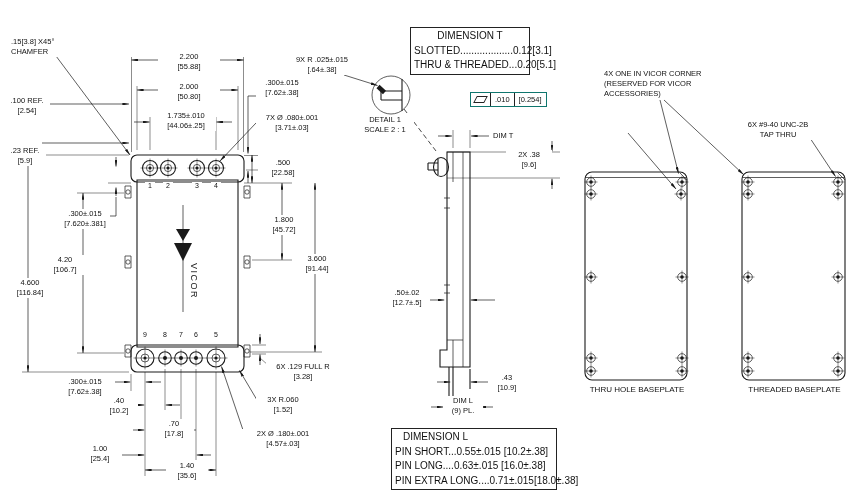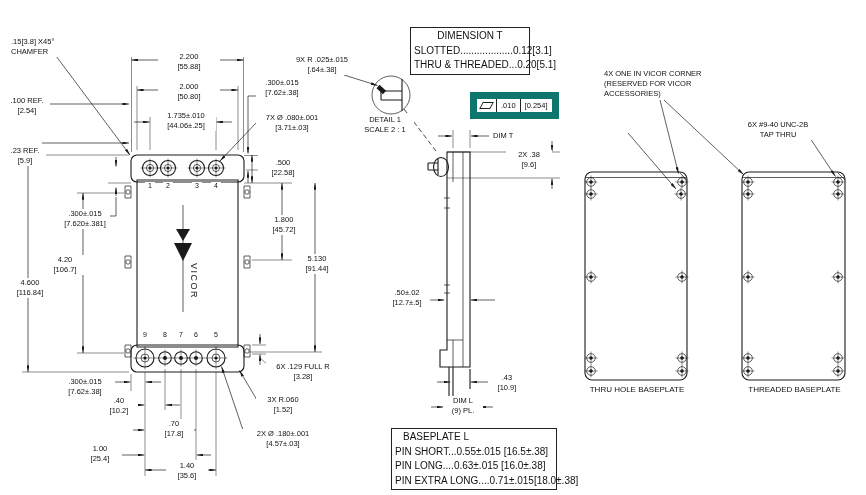--- a/index.html
+++ b/index.html
@@ -13,21 +13,21 @@
   .fl{fill:#1a1a1a;stroke:none;}
   .dash{stroke:#1a1a1a;stroke-width:.8;fill:none;stroke-dasharray:5 3;}
   .lbl{position:absolute;font-size:7.5px;line-height:1.3;color:#111;text-align:center;
        white-space:pre-line;background:#fff;padding:0 1px;}
   .ta-l{text-align:left;}
   .pin{position:absolute;width:10px;text-align:center;font-size:7px;line-height:1;
        color:#111;background:#fff;}
   .notebox{position:absolute;border:1px solid #222;background:#fff;font-size:10px;
        line-height:1.45;color:#111;padding:1px 3px;white-space:nowrap;}
   .notebox .t{text-align:center;}
-  .fcf{position:absolute;display:flex;align-items:stretch;border:7px solid #0f766e;height:13px;
+  .fcf{position:absolute;display:flex;align-items:stretch;border:1px solid #0f766e;height:13px;
        background:#fff;font-size:7.5px;line-height:13px;color:#111;}
   .fcf .cell{padding:0 4px;border-left:1px solid #222;}
   .fcf .cell:first-child{border-left:none;display:flex;align-items:center;}
   .para{width:9px;height:5px;border:1px solid #222;transform:skewX(-28deg);}
   .bp-lbl{font-size:8px;}
 </style>
 </head>
 <body>
 
 <div id="canvas">
@@ -220,21 +220,21 @@
 <div class="lbl" style="left:4px;top:146px;width:40px">.23  REF.
 [5.9]</div>
 <div class="lbl" style="left:60px;top:209px;width:48px">.300±.015
 [7.620±.381]</div>
 <div class="lbl" style="left:46px;top:255px;width:36px">4.20
 [106.7]</div>
 <div class="lbl" style="left:8px;top:278px;width:42px">4.600
 [116.84]</div>
 <div class="lbl" style="left:265px;top:215px;width:36px">1.800
 [45.72]</div>
-<div class="lbl" style="left:297px;top:254px;width:38px">5.130
+<div class="lbl" style="left:297px;top:254px;width:38px">3.600
 [91.44]</div>
 <div class="lbl" style="left:266px;top:362px;width:72px">6X  .129  FULL R
 [3.28]</div>
 <div class="lbl" style="left:58px;top:377px;width:52px">.300±.015
 [7.62±.38]</div>
 <div class="lbl" style="left:100px;top:396px;width:36px">.40
 [10.2]</div>
 <div class="lbl" style="left:154px;top:419px;width:38px">.70
 [17.8]</div>
 <div class="lbl" style="left:78px;top:444px;width:42px">1.00
@@ -276,22 +276,22 @@
 
 <div class="fcf" style="left:470px;top:92px">
   <div class="cell">
         <div class="para"></div>
       </div>
   <div class="cell">.010</div>
   <div class="cell">[0.254]</div>
 </div>
 
 <div class="notebox" style="left:391px;top:428px;width:158px">
-  <div style="padding-left:8px">BASEPLATE L</div>
-  <div>PIN SHORT...0.55±.015 [16.5±.38]</div>
+  <div style="padding-left:8px">DIMENSION L</div>
+  <div>PIN SHORT...0.55±.015 [10.2±.38]</div>
   <div>PIN LONG....0.63±.015 [16.0±.38]</div>
   <div>PIN EXTRA LONG....0.71±.015[18.0±.38]</div>
 </div>
 
 <div class="lbl ta-l" style="left:603px;top:69px;width:108px">4X ONE IN VICOR CORNER
 (RESERVED FOR VICOR
 ACCESSORIES)</div>
 <div class="lbl" style="left:742px;top:120px;width:70px">6X #9-40 UNC-2B
 TAP THRU</div>
 <div class="lbl bp-lbl" style="left:585px;top:385px;width:102px">THRU HOLE BASEPLATE</div>

